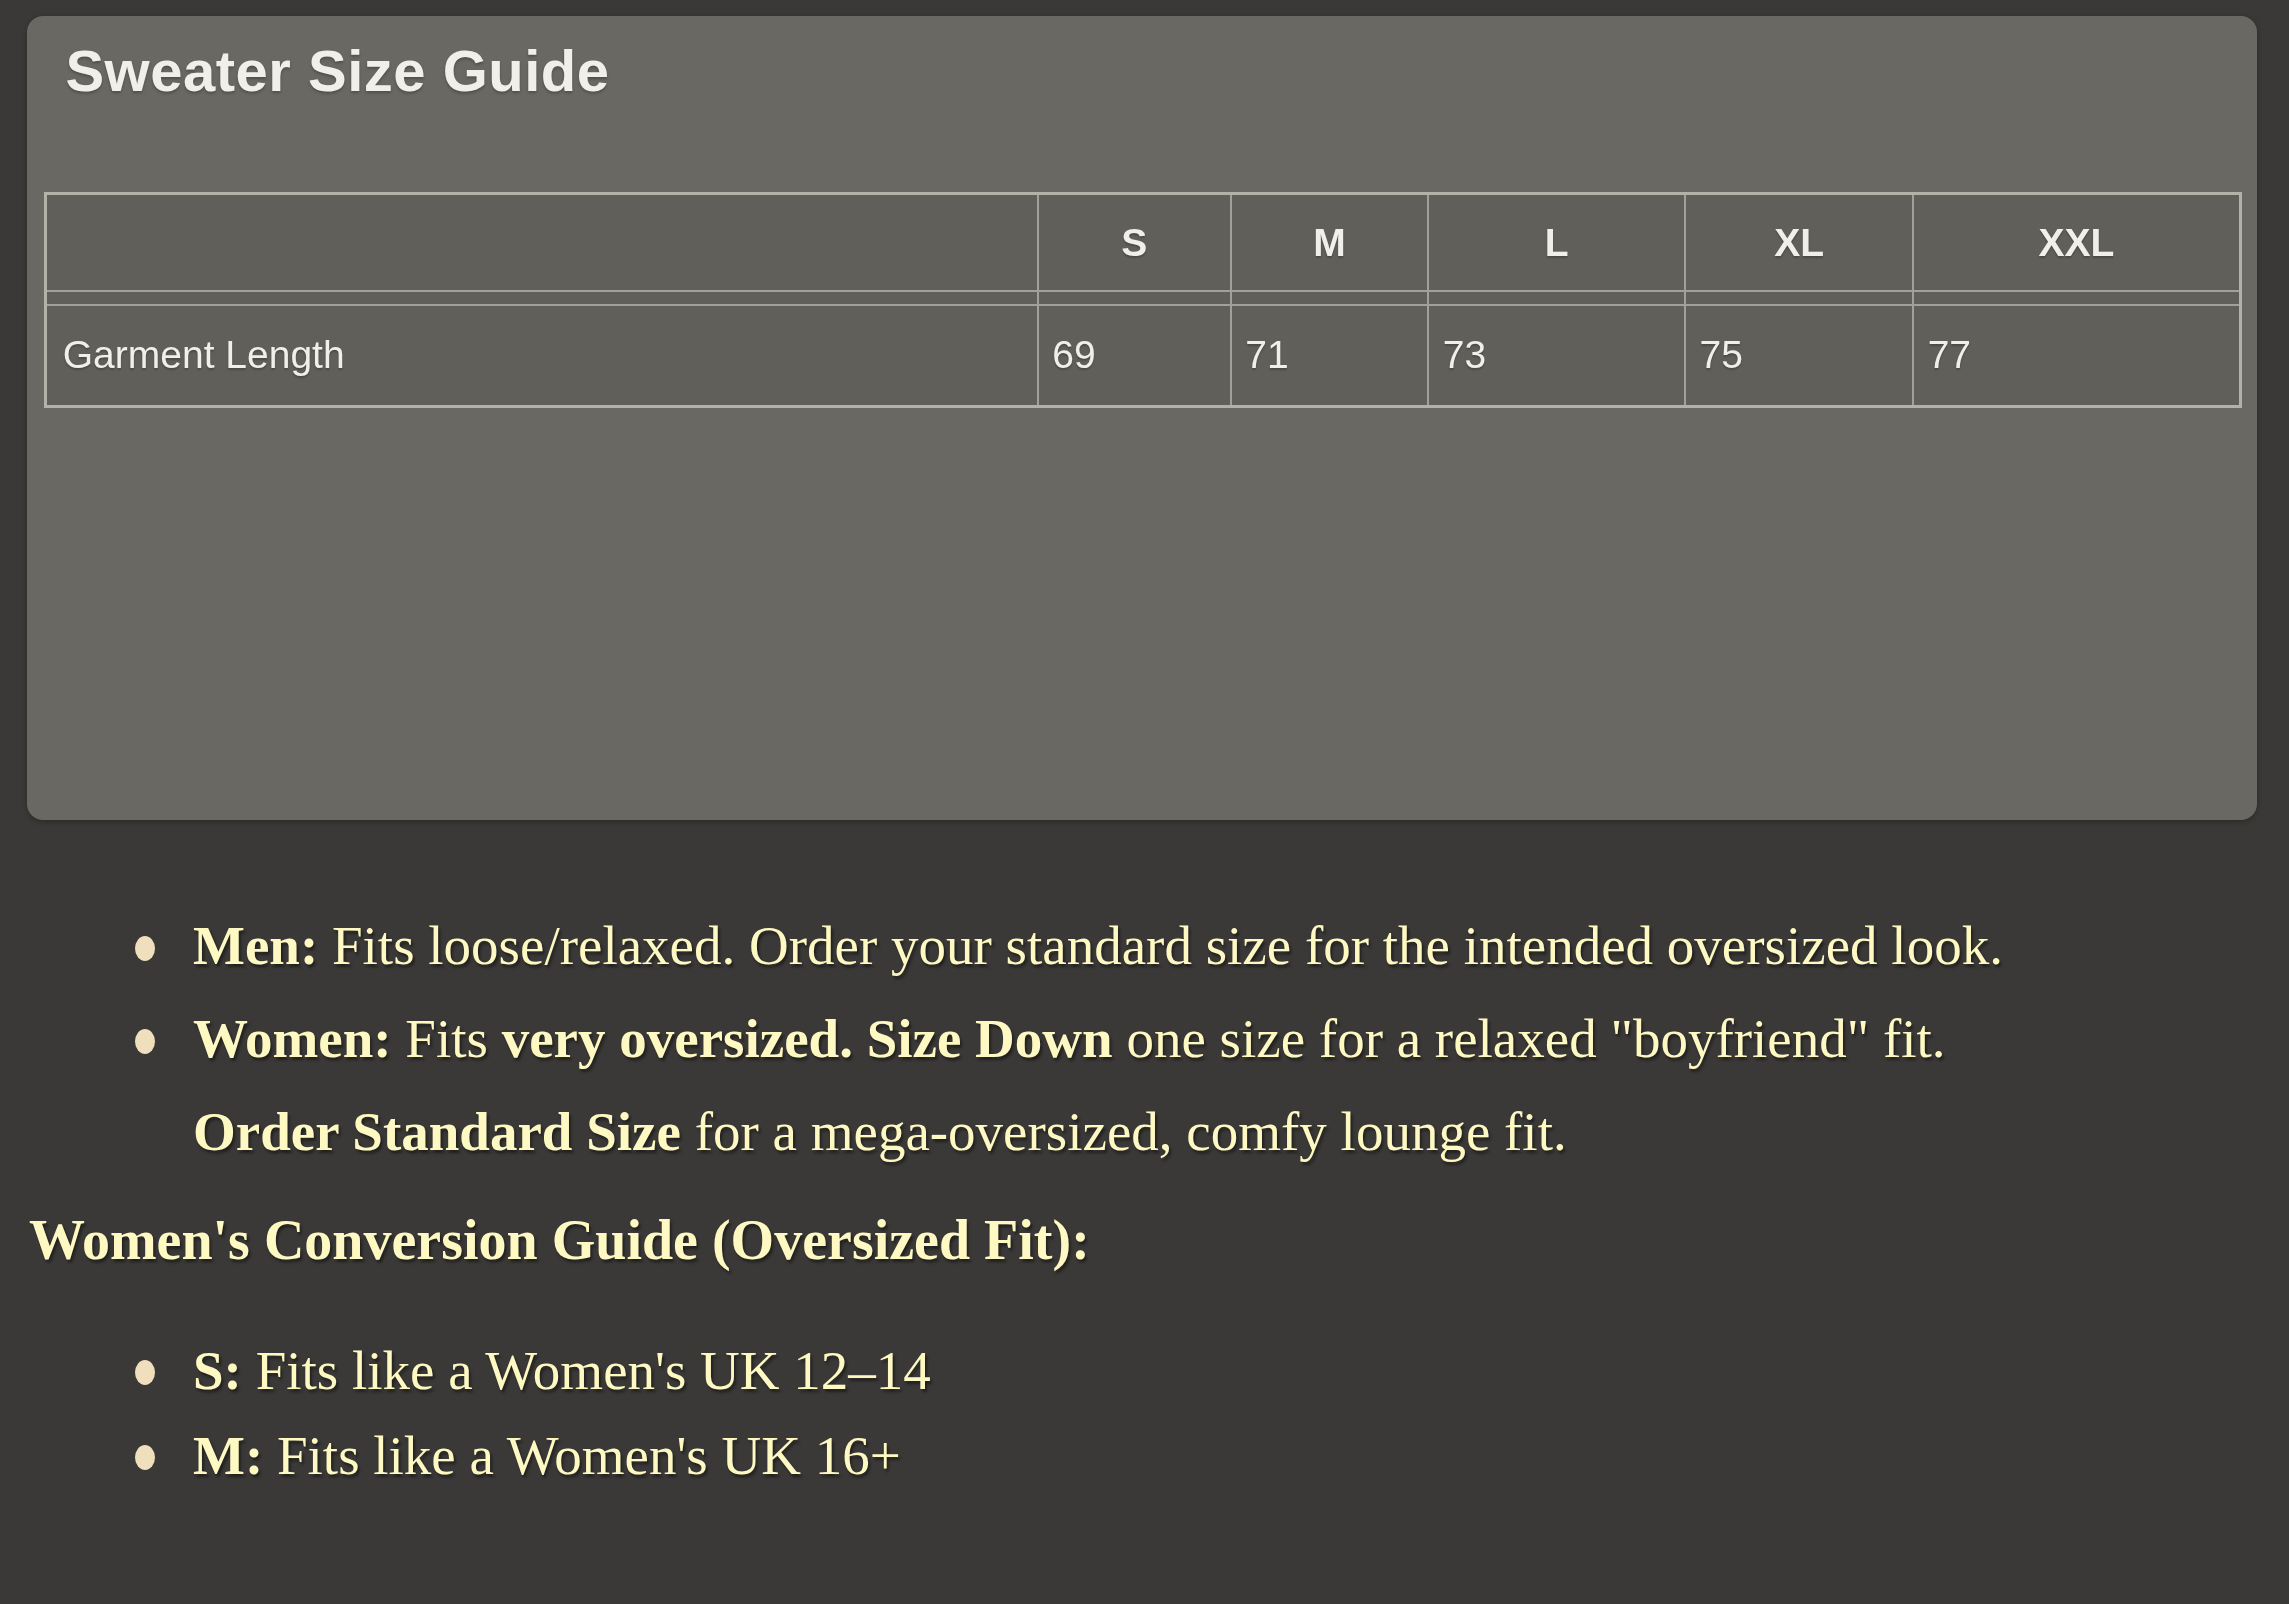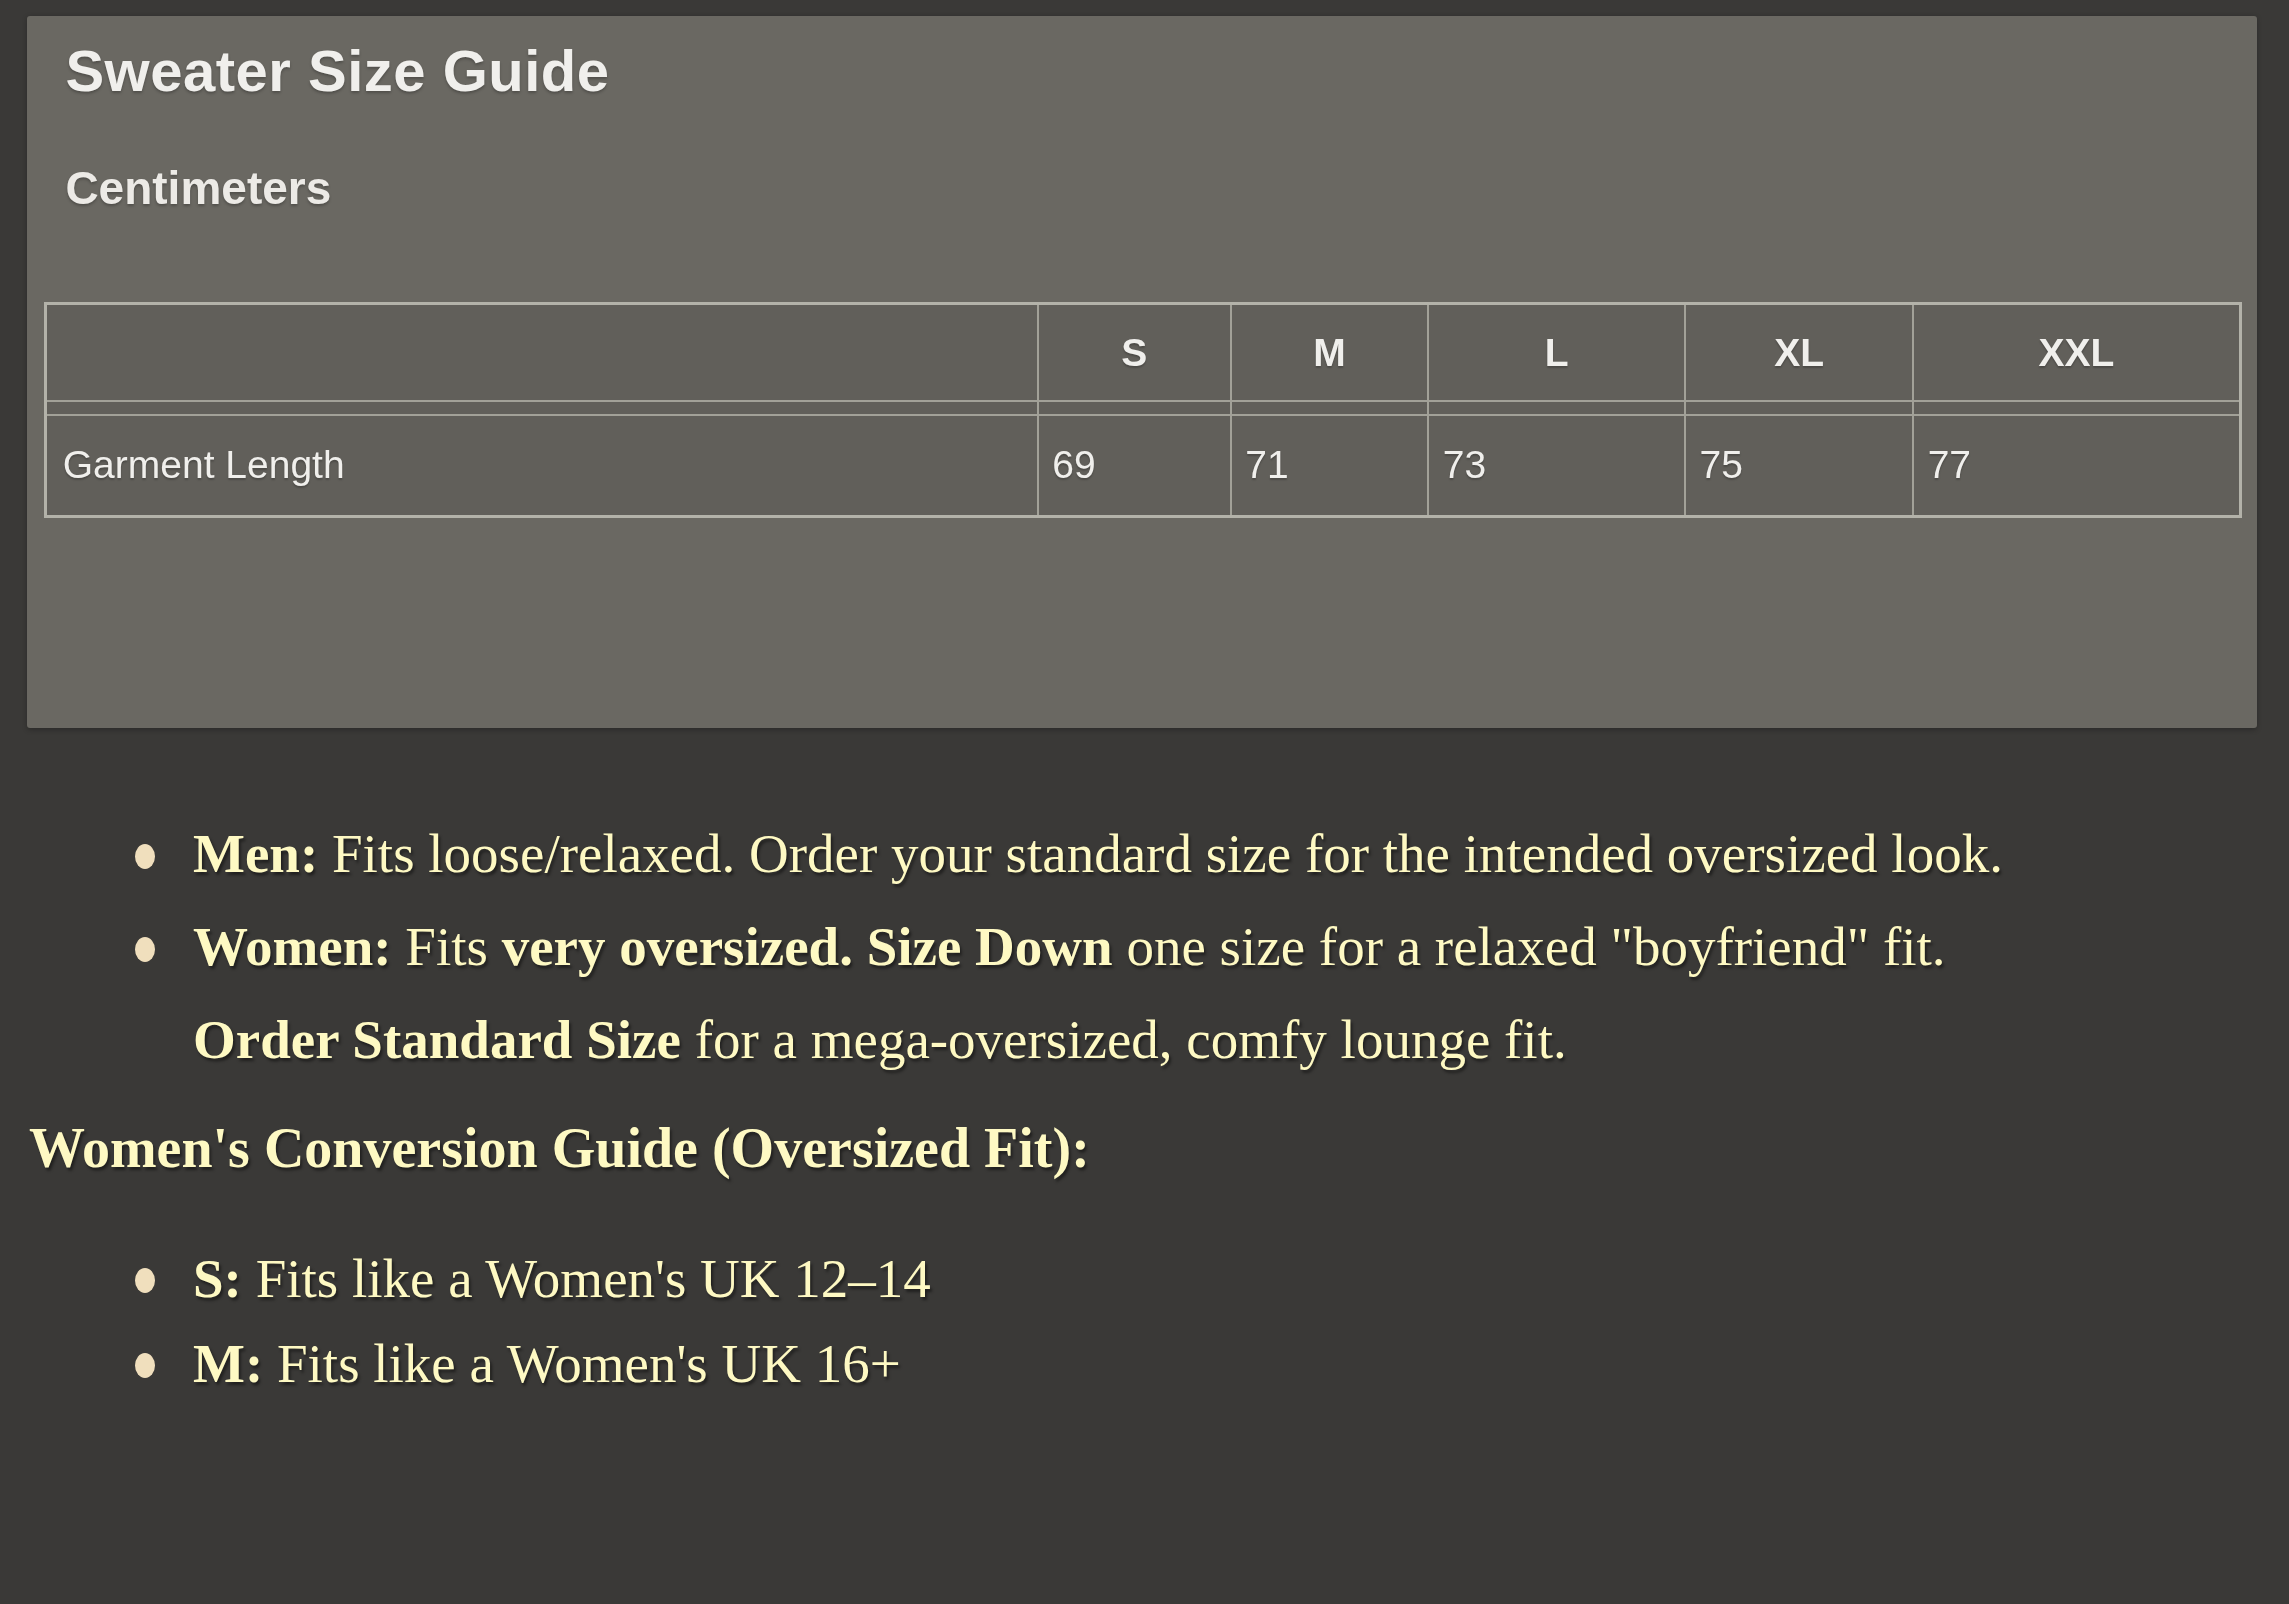--- a/index.html
+++ b/index.html
@@ -9,23 +9,23 @@
     width: 2289px;
     height: 1605px;
     overflow: hidden;
     font-family: "Liberation Sans", "DejaVu Sans", sans-serif;
   }
 
   
   .panel {
     box-sizing: border-box;
     margin: 16.4px 32px 0 27px;
-    height: 712px;
+    height: 804px;
     background: #6a6862;
-    border-radius: 3px;
+    border-radius: 16px;
     padding: 23px 15.4px 0 17.4px;
     box-shadow: 0 1.9px 5.8px rgba(0,0,0,0.25);
   }
   .panel-title {
     margin: 0 0 0 21px;
     font-size: 58px;
     line-height: 64px;
     font-weight: 700;
     color: #f0efec;
     letter-spacing: 0.5px;
@@ -124,21 +124,20 @@
     line-height: 58px;
   }
   ul.conv li { position: relative; margin-bottom: 27px; }
   ul.conv .bullet { top: 17.4px; }
 </style>
 </head>
 <body>
 
 <div class="panel">
   <h1 class="panel-title">Sweater Size Guide</h1>
-  <h2 class="panel-subtitle">Centimeters</h2>
 
   <table class="size-table">
     <colgroup>
       <col class="c-label">
         <col class="c-s">
         <col class="c-m">
         <col class="c-l">
         <col class="c-xl">
         <col class="c-xxl">
     </colgroup>

